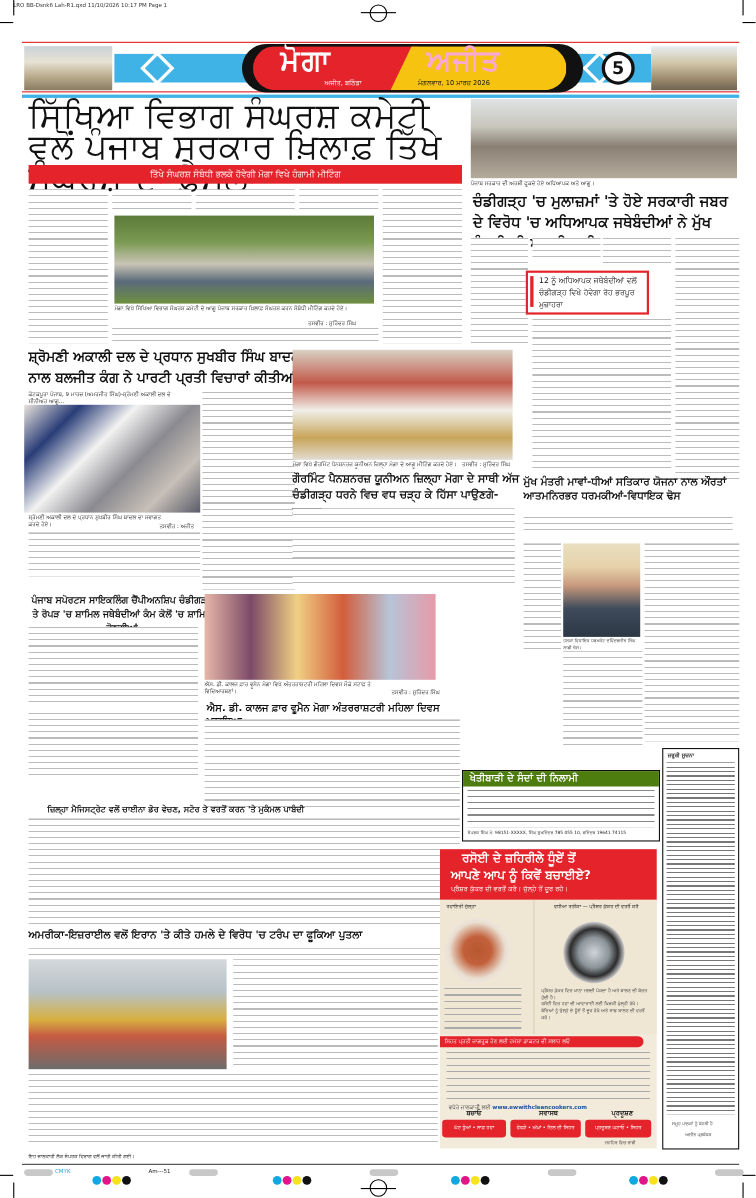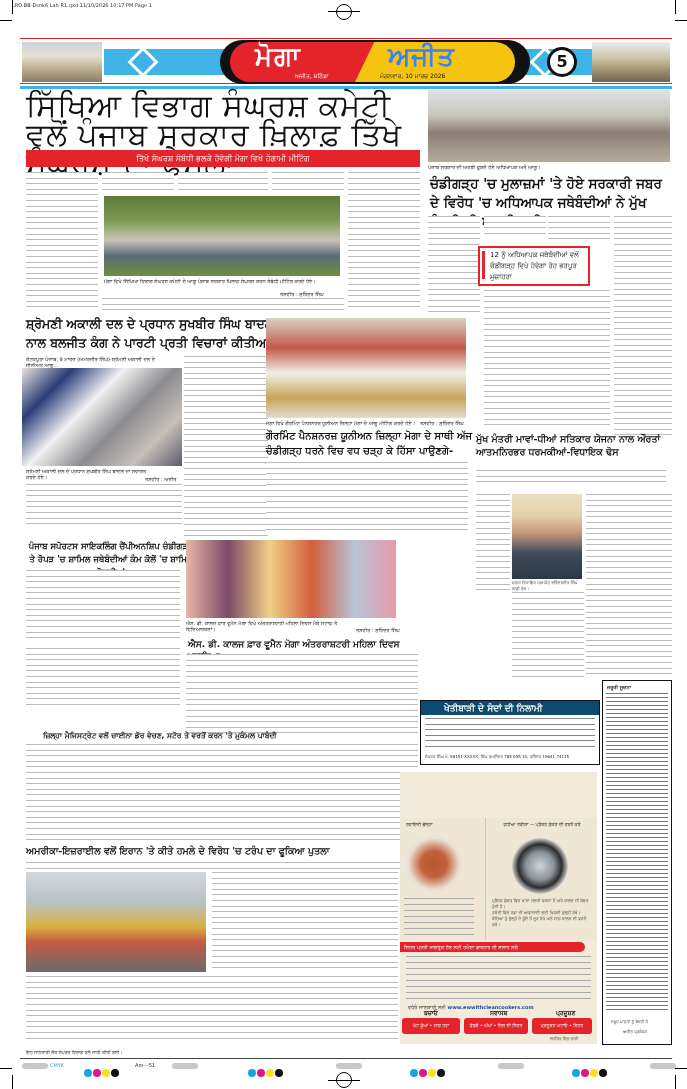--- a/index.html
+++ b/index.html
@@ -12,36 +12,36 @@
 
 .mast{left:20px;top:38px;width:652px;height:46px;border-top:1px solid #d22;border-bottom:1px solid #d22;background:#fff}
 .mast .img-l{left:2px;top:3px;width:80px;height:40px;background:linear-gradient(180deg,#c9d3d9 0%,#e7e2d4 35%,#b8aa8c 70%,#8a7c62 100%)}
 .mast .img-r{right:2px;top:3px;width:78px;height:40px;background:linear-gradient(180deg,#e9eef2 0%,#cfc4a6 40%,#9b8a6c 75%,#6f6450 100%)}
 .mast .band{left:84px;top:10px;width:488px;height:26px;background:#3fb3e6}
 .mast .diam{width:22px;height:22px;border:3px solid #fff;transform:rotate(45deg)}
 .logo{left:200px;top:1px;width:310px;height:44px;border-radius:24px;background:#111;overflow:hidden}
 .logo .red{left:10px;top:2px;width:150px;height:40px;background:#e4232b;border-radius:20px 0 0 20px;clip-path:polygon(0 0,100% 0,88% 100%,0 100%)}
 .logo .yel{left:135px;top:2px;width:160px;height:40px;background:#f6c410;border-radius:0 20px 20px 0;clip-path:polygon(12% 0,100% 0,100% 100%,0 100%)}
 .logo .t1{left:35px;top:1px;font-size:26px;font-weight:bold;color:#fff;letter-spacing:2px}
-.logo .t2{left:168px;top:1px;font-size:26px;font-weight:bold;color:#3b82f6;letter-spacing:1px}
+.logo .t2{left:168px;top:1px;font-size:26px;font-weight:bold;color:#f9a8d4;letter-spacing:1px}
 .logo .s1{left:75px;top:32px;font-size:6px;color:#fff}
 .logo .s2{left:160px;top:32px;font-size:6px;color:#111}
 .pageno{left:527px;top:8px;width:30px;height:30px;border-radius:50%;background:#fff;border:3px solid #111;font-size:16px;font-weight:bold;text-align:center;line-height:24px}
 .mastline{left:20px;top:86px;width:652px;height:3px;background:#3fb3e6}
 
 .hl-main{left:26px;top:91px;width:402px;font-size:31px;font-weight:normal;line-height:29px;color:#111;letter-spacing:.5px}
 .redbar{left:26px;top:150px;width:394px;height:17px;background:#e4232b;color:#fff;font-size:8px;text-align:center;line-height:17px}
 .txtcol{font-size:4.2px;line-height:5.6px;color:#333;text-align:justify;overflow:hidden}
 .photo{overflow:hidden}
 .caption{font-size:5px;color:#222;line-height:6px}
 .hl{font-weight:bold;color:#111}
 .boxnote{border:2px solid #e4232b;background:#fff;font-size:7px;line-height:11px;padding:2px 6px;color:#111}
 .boxnote .bar{position:absolute;left:2px;top:3px;width:3px;height:28px;background:#e4232b}
 .mandi{left:420px;top:700px;width:180px;height:65px;border:1px solid #111}
-.mandi .head{left:0;top:0;width:178px;height:14px;background:#0c4a6e;color:#fff;font-size:9px;font-weight:bold;padding-left:23px;line-height:14px}
+.mandi .head{left:0;top:0;width:178px;height:14px;background:#4d7c0f;color:#fff;font-size:9px;font-weight:bold;padding-left:6px;line-height:14px}
 .ad{left:400px;top:772px;width:197px;height:272px;background:#f2eadb}
 .ad .top{left:0;top:0;width:197px;height:46px;background:#e4232b;color:#fff}
 .ad .h1{left:20px;top:2px;font-size:11px;font-weight:bold}
 .ad .h2{left:10px;top:17px;font-size:11px;font-weight:bold}
 .ad .h3{left:10px;top:33px;font-size:6px}
 .ad .panel{background:#efe6d3;border-right:1px solid #d4c7ad}
 .ad .circle{border-radius:50%;background:#fff}
 .ad .bullets{font-size:4.2px;line-height:6px;color:#333}
 .ad .redstrip{left:0;top:170px;width:185px;height:10px;background:#e4232b;color:#fff;font-size:5px;line-height:10px;padding-left:4px;border-radius:0 6px 6px 0}
 .ad .url{left:8px;top:232px;font-size:5px;color:#333}
@@ -147,20 +147,25 @@
 <div class="abs txtcol" style="left:212px;top:872px;width:186px;height:100px;background:repeating-linear-gradient(180deg,#bbb 0 1px,#fff 1px 5.6px)"></div>
 <div class="abs txtcol" style="left:26px;top:976px;width:372px;height:66px;background:repeating-linear-gradient(180deg,#bbb 0 1px,#fff 1px 5.6px)"></div>
 
 <div class="abs mandi">
   <div class="abs head">ਖੇਤੀਬਾੜੀ ਦੇ ਸੰਦਾਂ ਦੀ ਨਿਲਾਮੀ</div>
   <div class="abs txtcol" style="left:4px;top:17px;width:170px;height:34px;background:repeating-linear-gradient(180deg,#888 0 1px,#fff 1px 5.6px)"></div>
   <div class="abs caption" style="left:4px;top:53px;width:172px;font-size:4px;white-space:nowrap;overflow:hidden">ਸੰਪਰਕ ਸਿੰਘ ਮੋ. 98151-XXXXX, ਸਿੰਘ ਸੁਖਜਿੰਦਰ 785 055 10, ਰਜਿੰਦਰ 19641 74115</div>
 </div>
 
 <div class="abs ad">
+  <div class="abs top">
+    <div class="abs h1">ਰਸੋਈ ਦੇ ਜ਼ਹਿਰੀਲੇ ਧੂੰਏਂ ਤੋਂ</div>
+    <div class="abs h2">ਆਪਣੇ ਆਪ ਨੂੰ ਕਿਵੇਂ ਬਚਾਈਏ?</div>
+    <div class="abs h3">ਪ੍ਰੈਸ਼ਰ ਕੁੱਕਰ ਦੀ ਵਰਤੋਂ ਕਰੋ। ਚੁੱਲ੍ਹੇ ਤੋਂ ਦੂਰ ਰਹੋ।</div>
+  </div>
   <div class="abs panel" style="left:0;top:46px;width:86px;height:122px">
     <div class="abs caption" style="left:6px;top:4px;font-size:4.5px">ਰਵਾਇਤੀ ਚੁੱਲ੍ਹਾ</div>
     <div class="abs circle" style="left:4px;top:16px;width:60px;height:60px;background:radial-gradient(circle,#b6582f 0%,#c2603b 30%,#e9ded0 60%,#fff 100%)"></div>
     <div class="abs bullets" style="left:4px;top:80px;width:70px;height:40px;background:repeating-linear-gradient(180deg,#aaa 0 1px,transparent 1px 6px)"></div>
   </div>
   <div class="abs panel" style="left:86px;top:46px;width:111px;height:122px;border-right:none">
     <div class="abs caption" style="left:6px;top:4px;width:100px;font-size:4.5px;text-align:center">ਵਧੀਆ ਤਰੀਕਾ — ਪ੍ਰੈਸ਼ਰ ਕੁੱਕਰ ਦੀ ਵਰਤੋਂ ਕਰੋ</div>
     <div class="abs circle" style="left:26px;top:20px;width:56px;height:56px;background:radial-gradient(circle,#cfd4d8 0%,#8b949a 35%,#2c2c2c 55%,#fff 75%)"></div>
     <div class="abs bullets" style="left:6px;top:80px;width:100px">
       <div>ਪ੍ਰੈਸ਼ਰ ਕੁੱਕਰ ਵਿਚ ਖਾਣਾ ਜਲਦੀ ਪੱਕਦਾ ਹੈ ਅਤੇ ਬਾਲਣ ਦੀ ਬੱਚਤ ਹੁੰਦੀ ਹੈ।</div>

